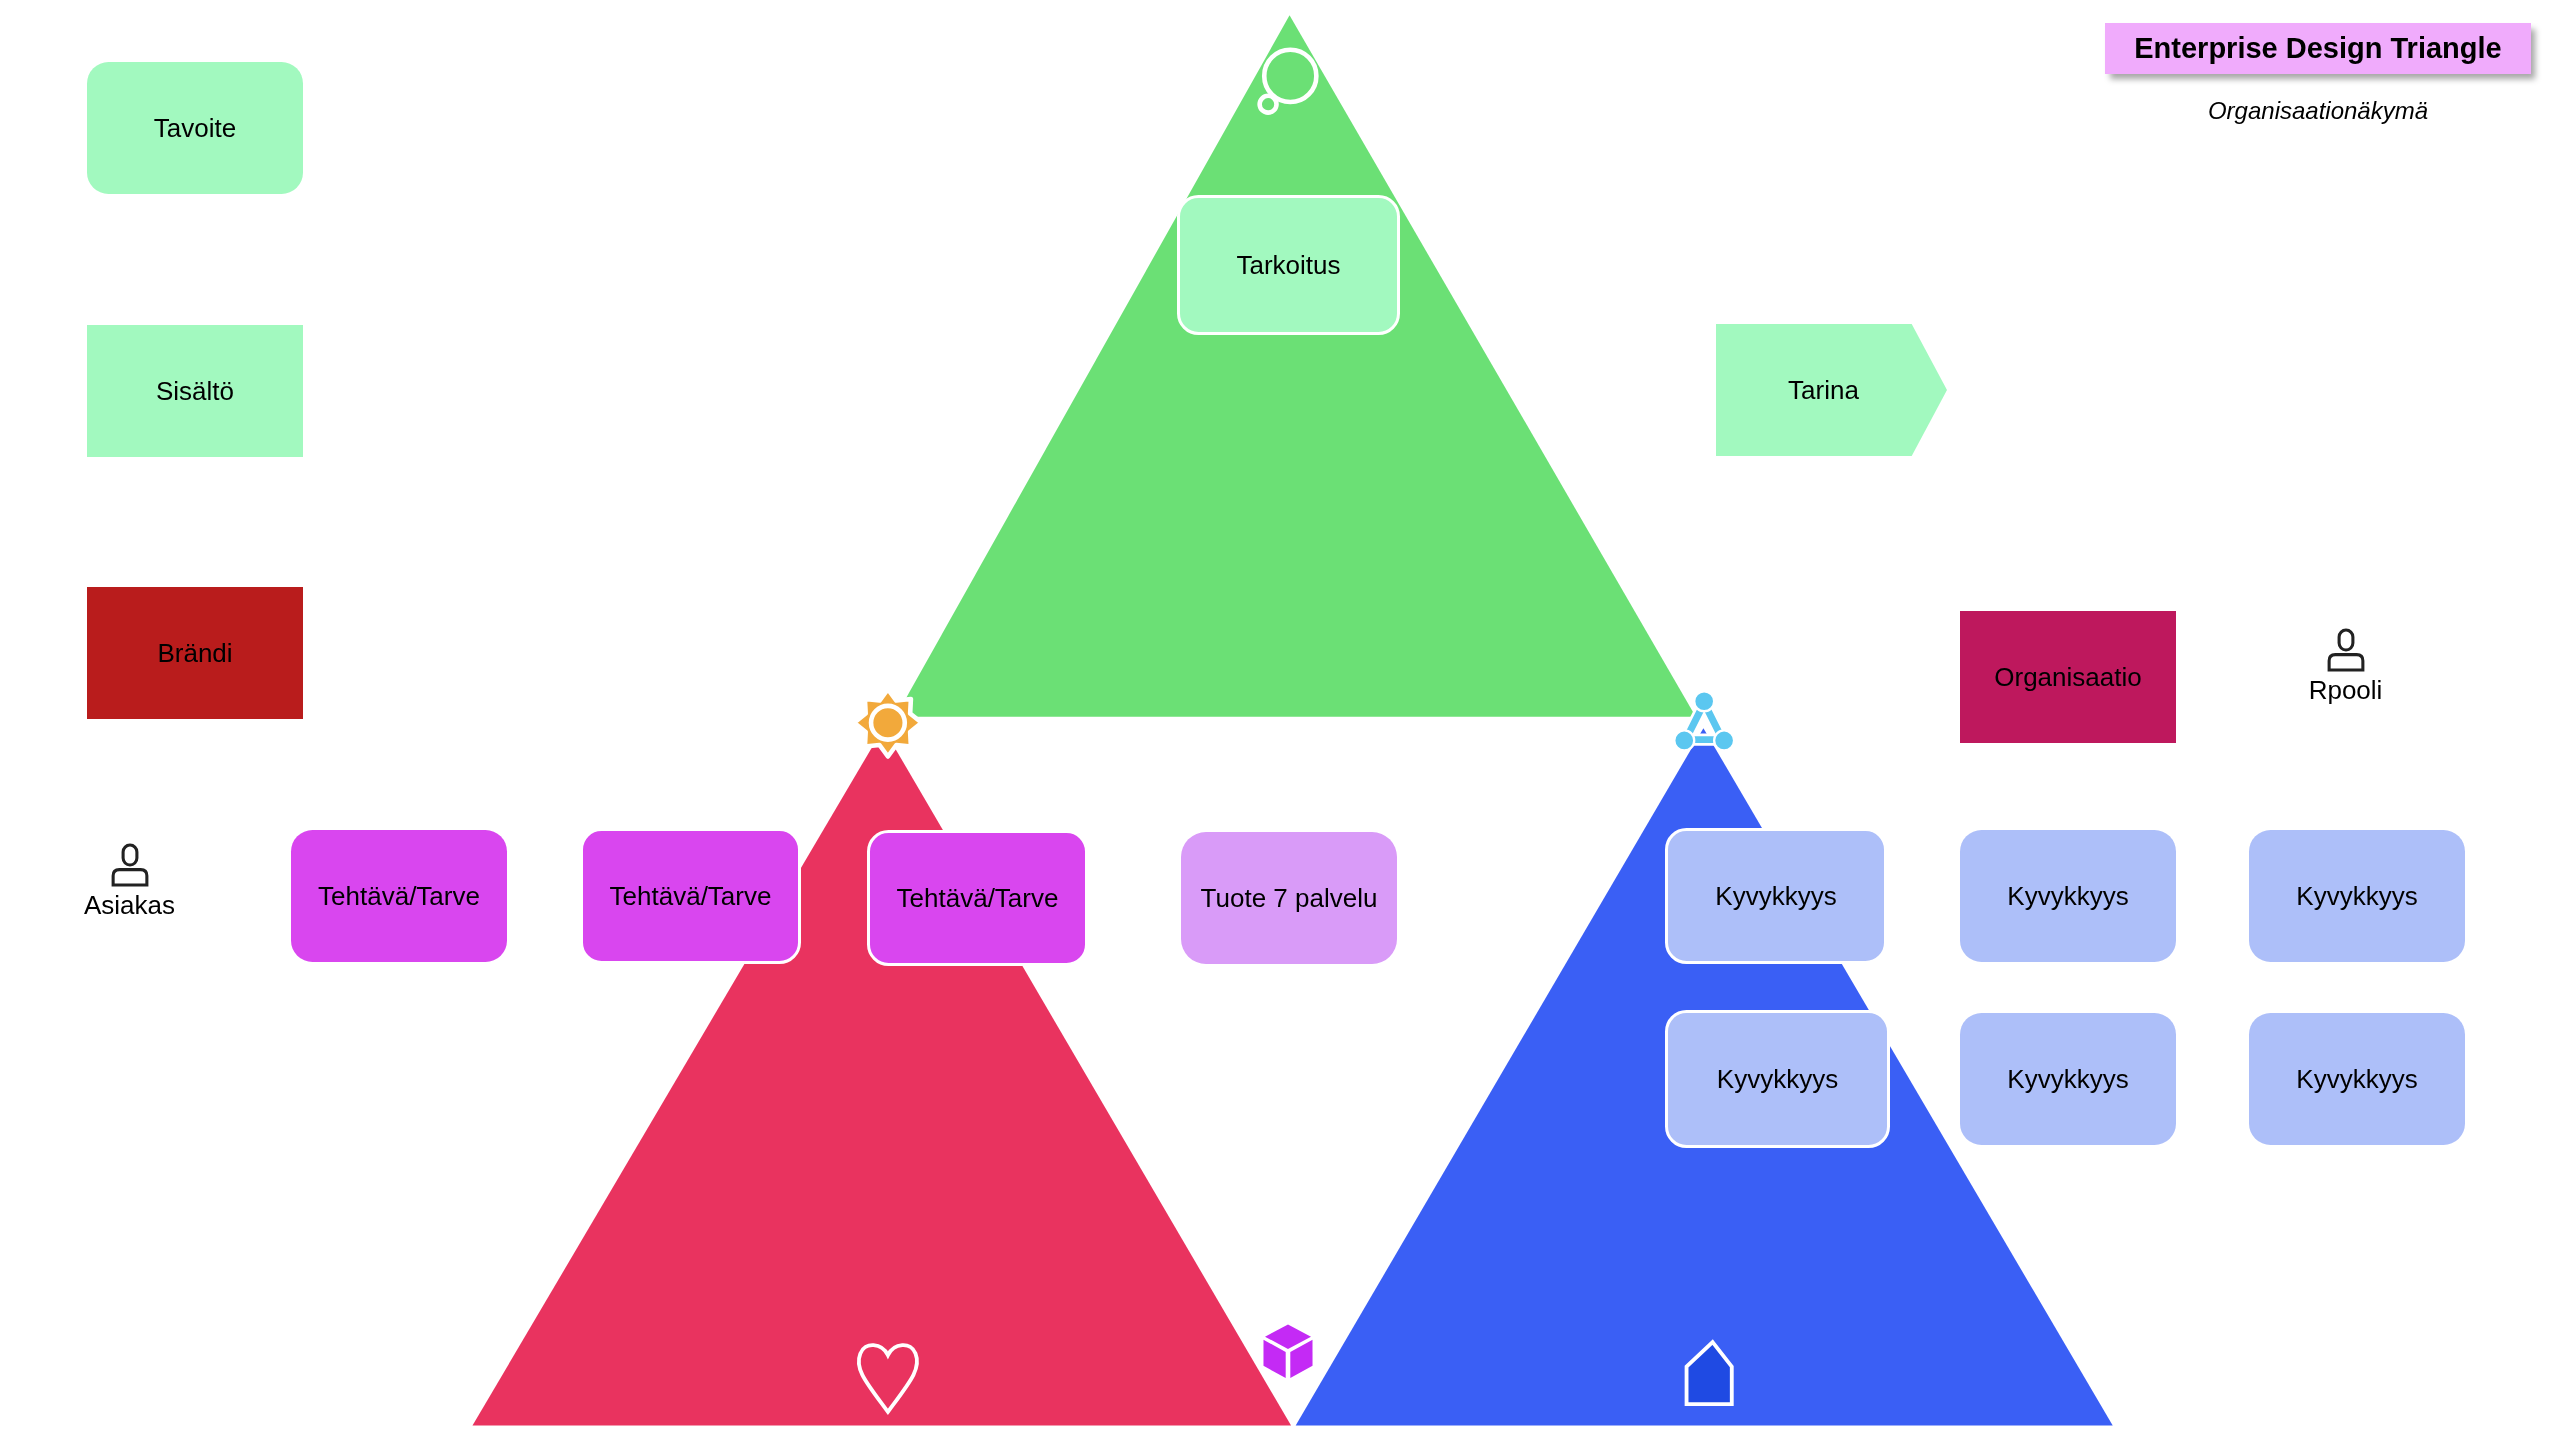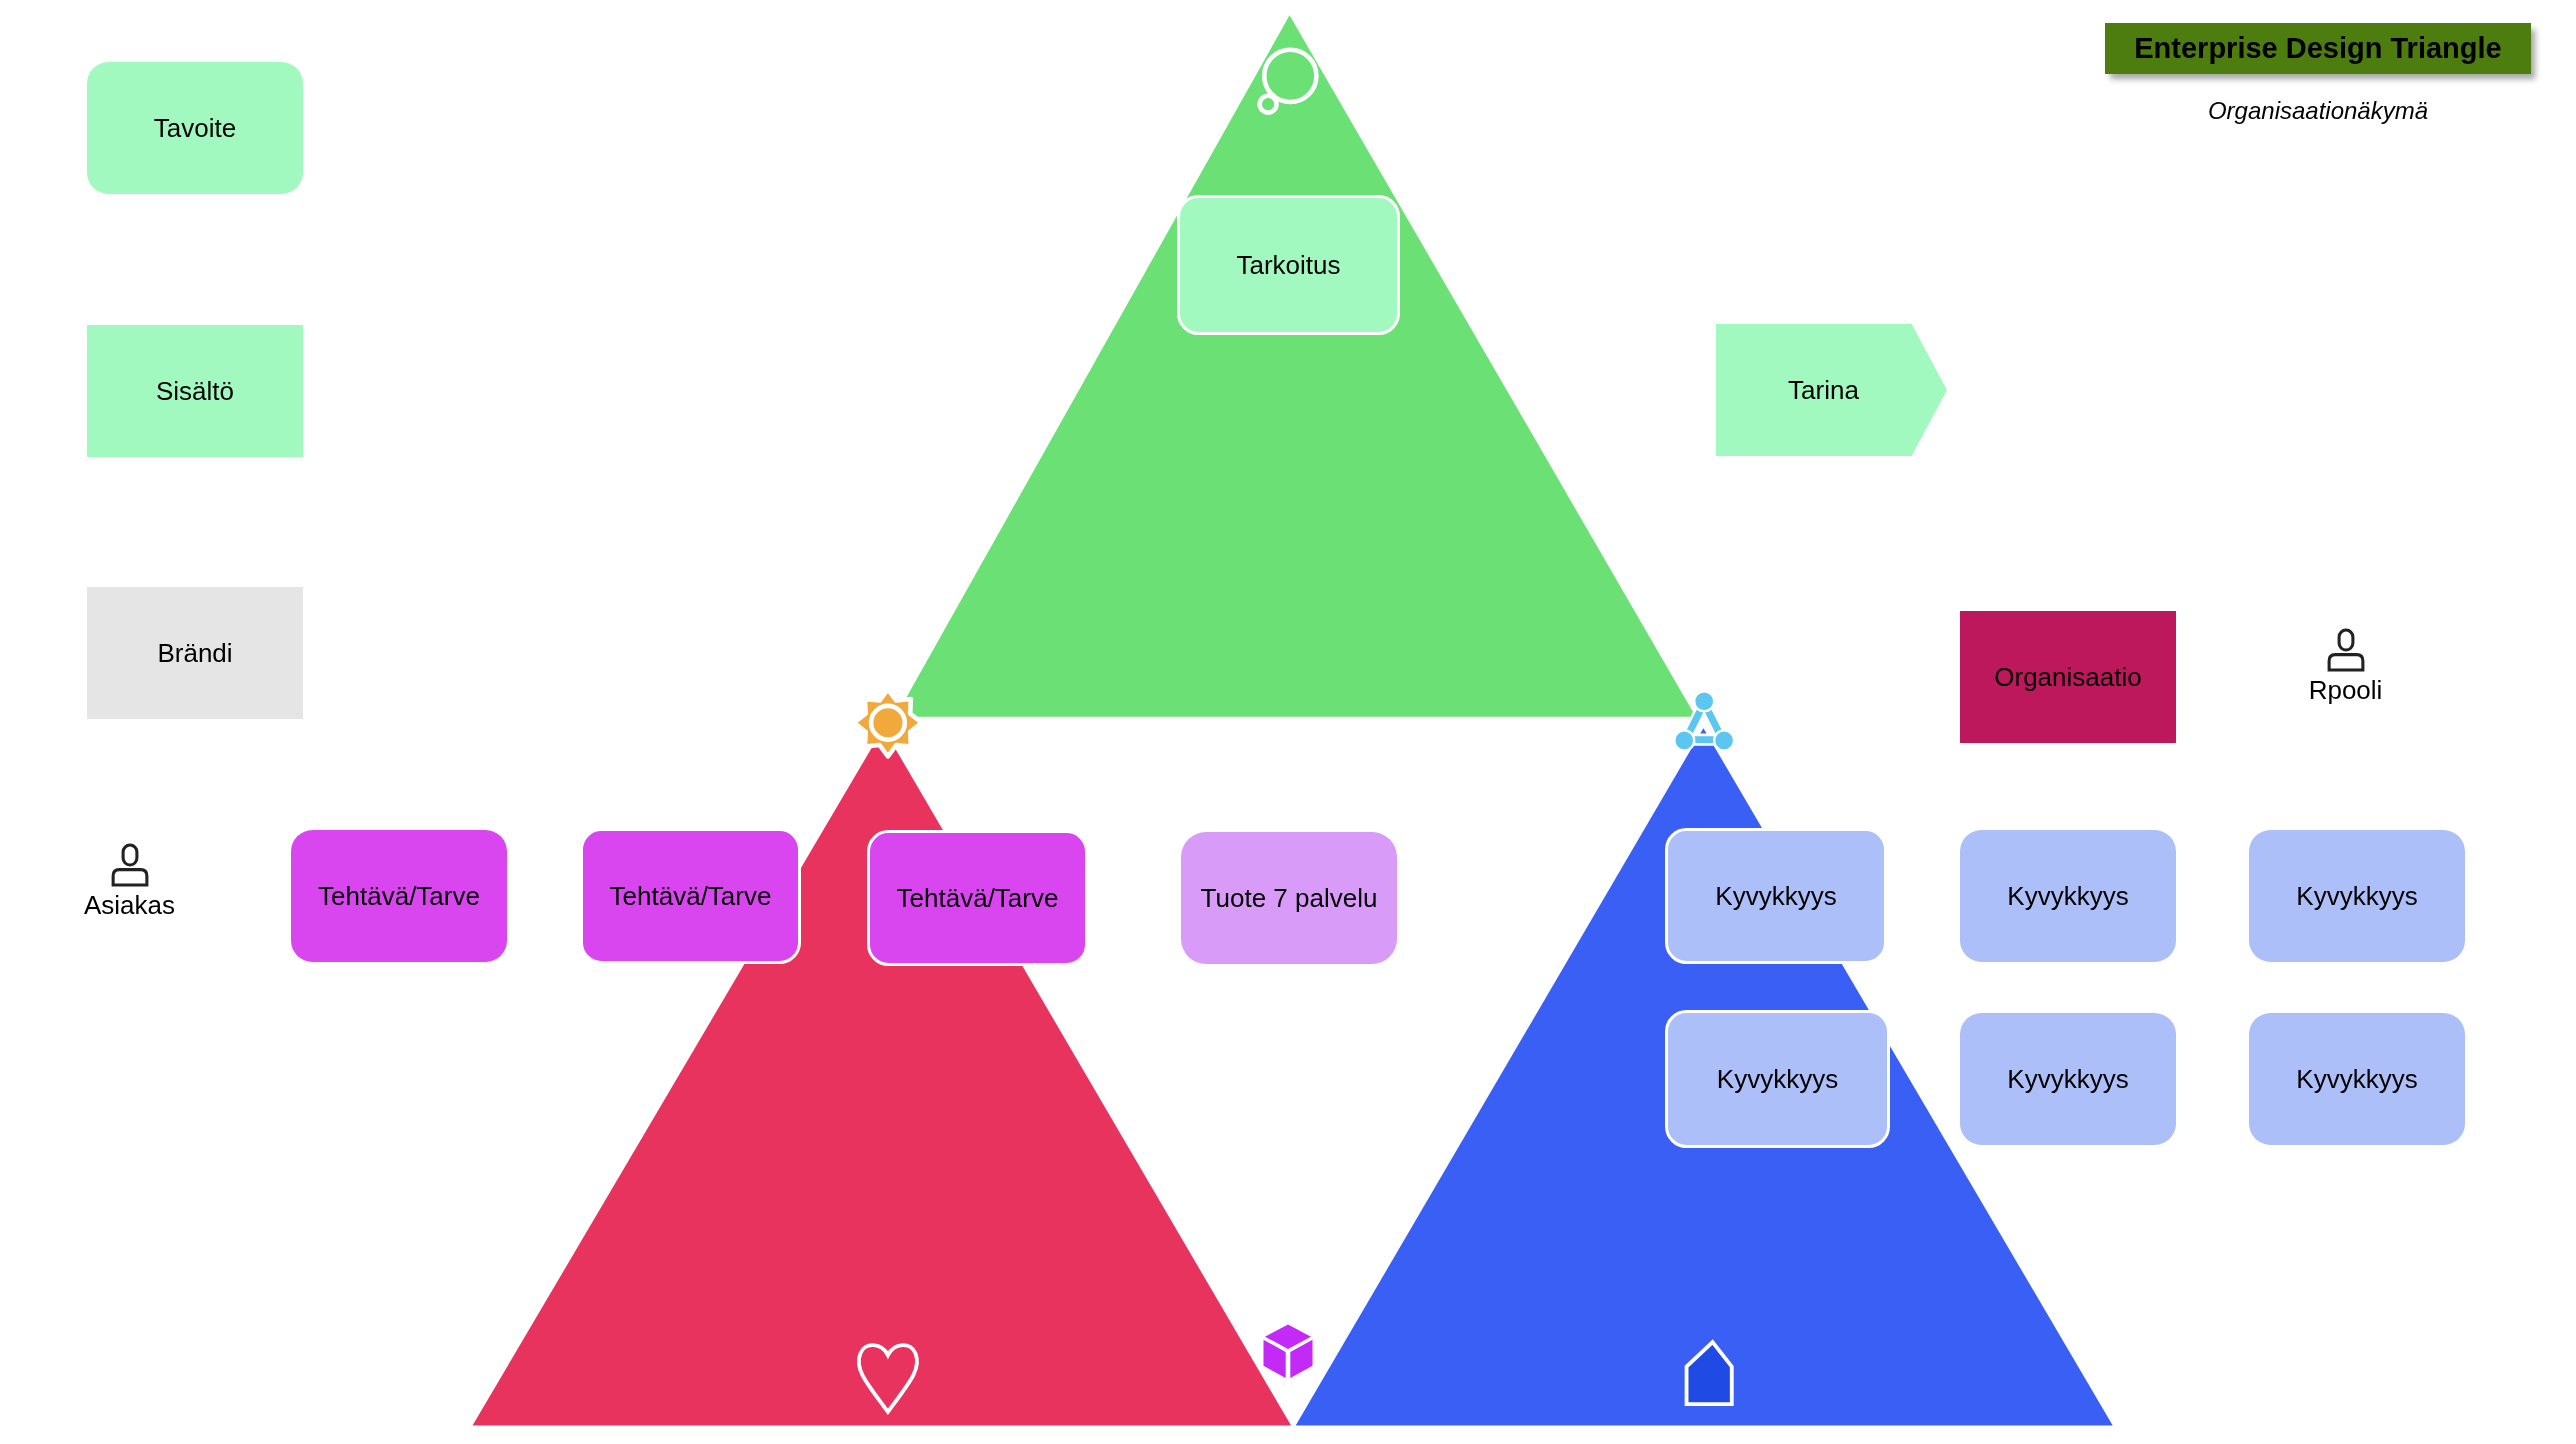--- a/index.html
+++ b/index.html
@@ -5,27 +5,27 @@
   html, body { margin:0; padding:0; background:#ffffff; }
   body { width:2576px; height:1444px; position:relative; overflow:hidden;
          font-family:"Liberation Sans", sans-serif; color:#000; }
   .abs { position:absolute; }
   svg.tri { position:absolute; left:0; top:0; width:2576px; height:1444px; }
   .box { position:absolute; display:flex; align-items:center; justify-content:center;
          font-size:26px; box-sizing:border-box; text-align:right; }
   .rounded { border-radius:21.5px; }
   .bordered { border:3.8px solid #ffffff; }
   .green-note { background:#A2F9BF; }
-  .orange-note { background:#e5e5e5; }
+  .orange-note { background:#b91c1c; }
   .pink-note { background:#d946ef; }
   .purple-note { background:#D99BF8; }
   .cyan-note { background:#be185d; }
   .blue-note { background:#ADBFF9; }
   .title-box { position:absolute; left:2105px; top:23px; width:426px; height:51px;
-               background:#4d7c0f; box-shadow:4.6px 6.1px 6.1px rgba(0,0,0,0.35);
+               background:#f0abfc; box-shadow:4.6px 6.1px 6.1px rgba(0,0,0,0.35);
                display:flex; align-items:center; justify-content:center;
                font-weight:bold; font-size:29px; }
   .subtitle { position:absolute; left:2105px; top:97px; width:426px; text-align:center;
               font-style:italic; font-size:24px; }
   .person { position:absolute; display:flex; flex-direction:column; align-items:center; }
   .person .lbl { font-size:26px; margin-top:1.5px; }
 </style>
 </head>
 <body>
 

